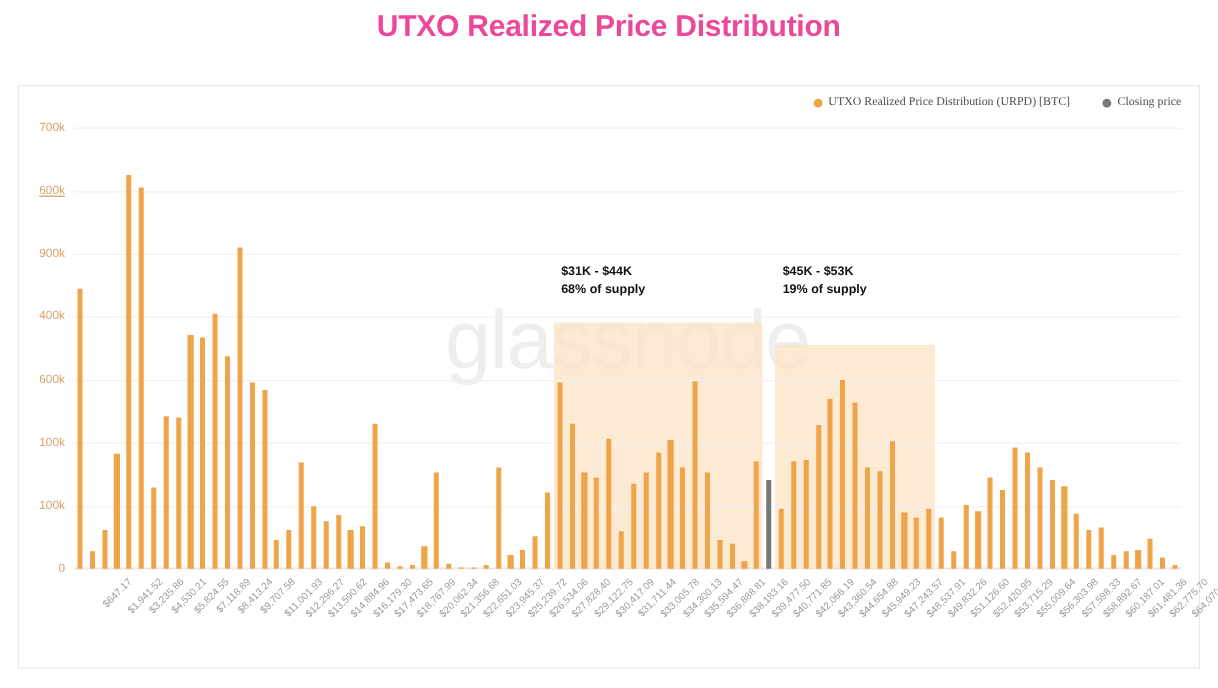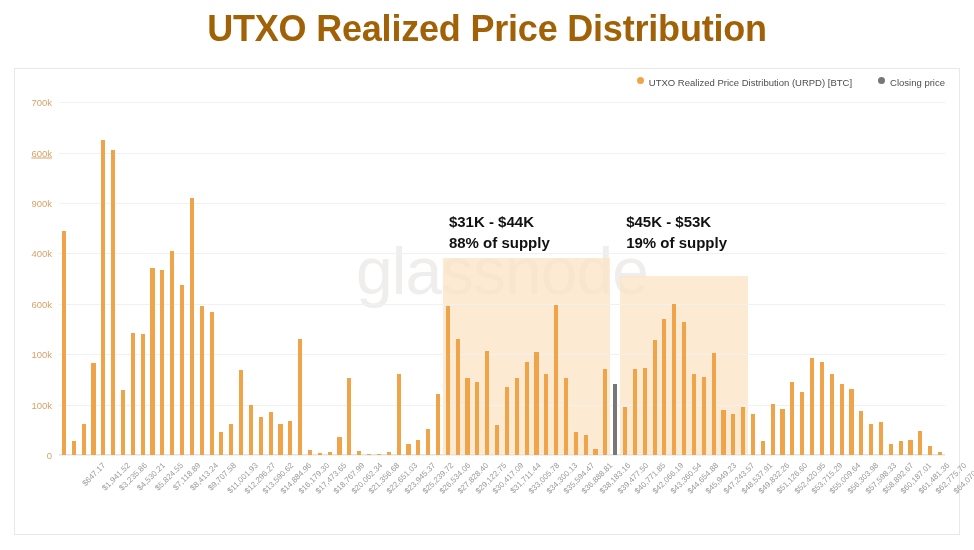--- a/index.html
+++ b/index.html
@@ -1,34 +1,34 @@
 <!DOCTYPE html>
 <html><head>
 <meta charset="utf-8">
 <style>
   html,body{margin:0;padding:0;background:#ffffff;}
   body{width:974px;height:550px;font-family:"Liberation Sans",sans-serif;overflow:hidden;}
   .page{position:relative;width:974px;height:550px;background:#fff;}
 
   .title{
     position:absolute;left:0;top:8px;width:974px;text-align:center;
-    font-size:36px;font-weight:bold;color:#a16207;letter-spacing:-0.2px;
+    font-size:24px;font-weight:bold;color:#ec4899;letter-spacing:-0.2px;
     font-family:"Liberation Sans",sans-serif;
   }
 
   .card{
     position:absolute;left:14px;top:68px;width:946px;height:467px;
     background:#ffffff;border:1px solid #e8e8e8;box-sizing:border-box;
   }
 
   .legend{
     position:absolute;right:14px;top:8px;display:flex;align-items:center;gap:26px;
     font-size:9.5px;color:#4d4d4d;
   }
-  .legend-item{display:flex;gap:5px;white-space:nowrap;}
+  .legend-item{display:flex;align-items:center;gap:5px;white-space:nowrap;font-family:Liberation Serif, serif;}
   .dot{width:7px;height:7px;border-radius:50%;display:inline-block;}
 
   
   .plot{
     position:absolute;left:44px;top:18px;width:886px;height:368px;
   }
   .gridline{position:absolute;left:0;width:100%;height:1px;background:#f1f1f1;}
   .axisline{position:absolute;left:0;width:100%;height:1px;background:#e3e3e3;bottom:0;}
   .ylabel{
     position:absolute;right:100%;margin-right:7px;
@@ -41,21 +41,21 @@
     position:absolute;left:0;top:0;width:100%;height:100%;
     display:flex;align-items:center;justify-content:center;
     font-size:66px;color:#efeeec;font-weight:400;letter-spacing:-1px;
     pointer-events:none;
   }
 
   .bars{position:absolute;left:0;bottom:0;width:100%;height:100%;}
   .bar{position:absolute;bottom:0;background:#efa44a;}
   .bar.close{background:#777777;}
 
-  .annot{position:absolute;font-size:15px;font-weight:bold;color:#111;line-height:1.42;white-space:nowrap;}
+  .annot{position:absolute;font-size:10px;font-weight:bold;color:#111;line-height:1.42;white-space:nowrap;}
 
   .xlabels{position:absolute;left:44px;top:392px;width:886px;height:62px;}
   .xlab{
     position:absolute;top:0;font-size:8px;color:#9b9b9b;
     transform-origin:right top;transform:rotate(-45deg);
     white-space:nowrap;text-align:right;
   }
 
   .footer{
     position:absolute;left:14px;top:539px;width:946px;
@@ -195,21 +195,21 @@
           <div class="bar" style="left: 839.633px; width: 4.13467px; height: 14.1151px;"></div>
           <div class="bar" style="left: 849.477px; width: 4.13467px; height: 15.1233px;"></div>
           <div class="bar" style="left: 859.322px; width: 4.13467px; height: 24.1973px;"></div>
           <div class="bar" style="left: 869.166px; width: 4.13467px; height: 9.07397px;"></div>
           <div class="bar" style="left: 879.01px; width: 4.13467px; height: 3.02466px;"></div>
         </div>
     </div>
 
     <div class="annot" id="annot0" style="left: 433.933px; top: 142px;">
       <div>$31K - $44K</div>
-      <div>88% of supply</div>
+      <div>68% of supply</div>
     </div>
     <div class="annot" id="annot1" style="left: 611.133px; top: 142px;">
       <div>$45K - $53K</div>
       <div>19% of supply</div>
     </div>
 
     <div class="xlabels" id="xlabels">
         <div class="xlab" style="left: 12.9222px;">$647.17</div>
         <div class="xlab" style="left: 30.6422px;">$1,941.52</div>
         <div class="xlab" style="left: 48.3622px;">$3,235.86</div>

